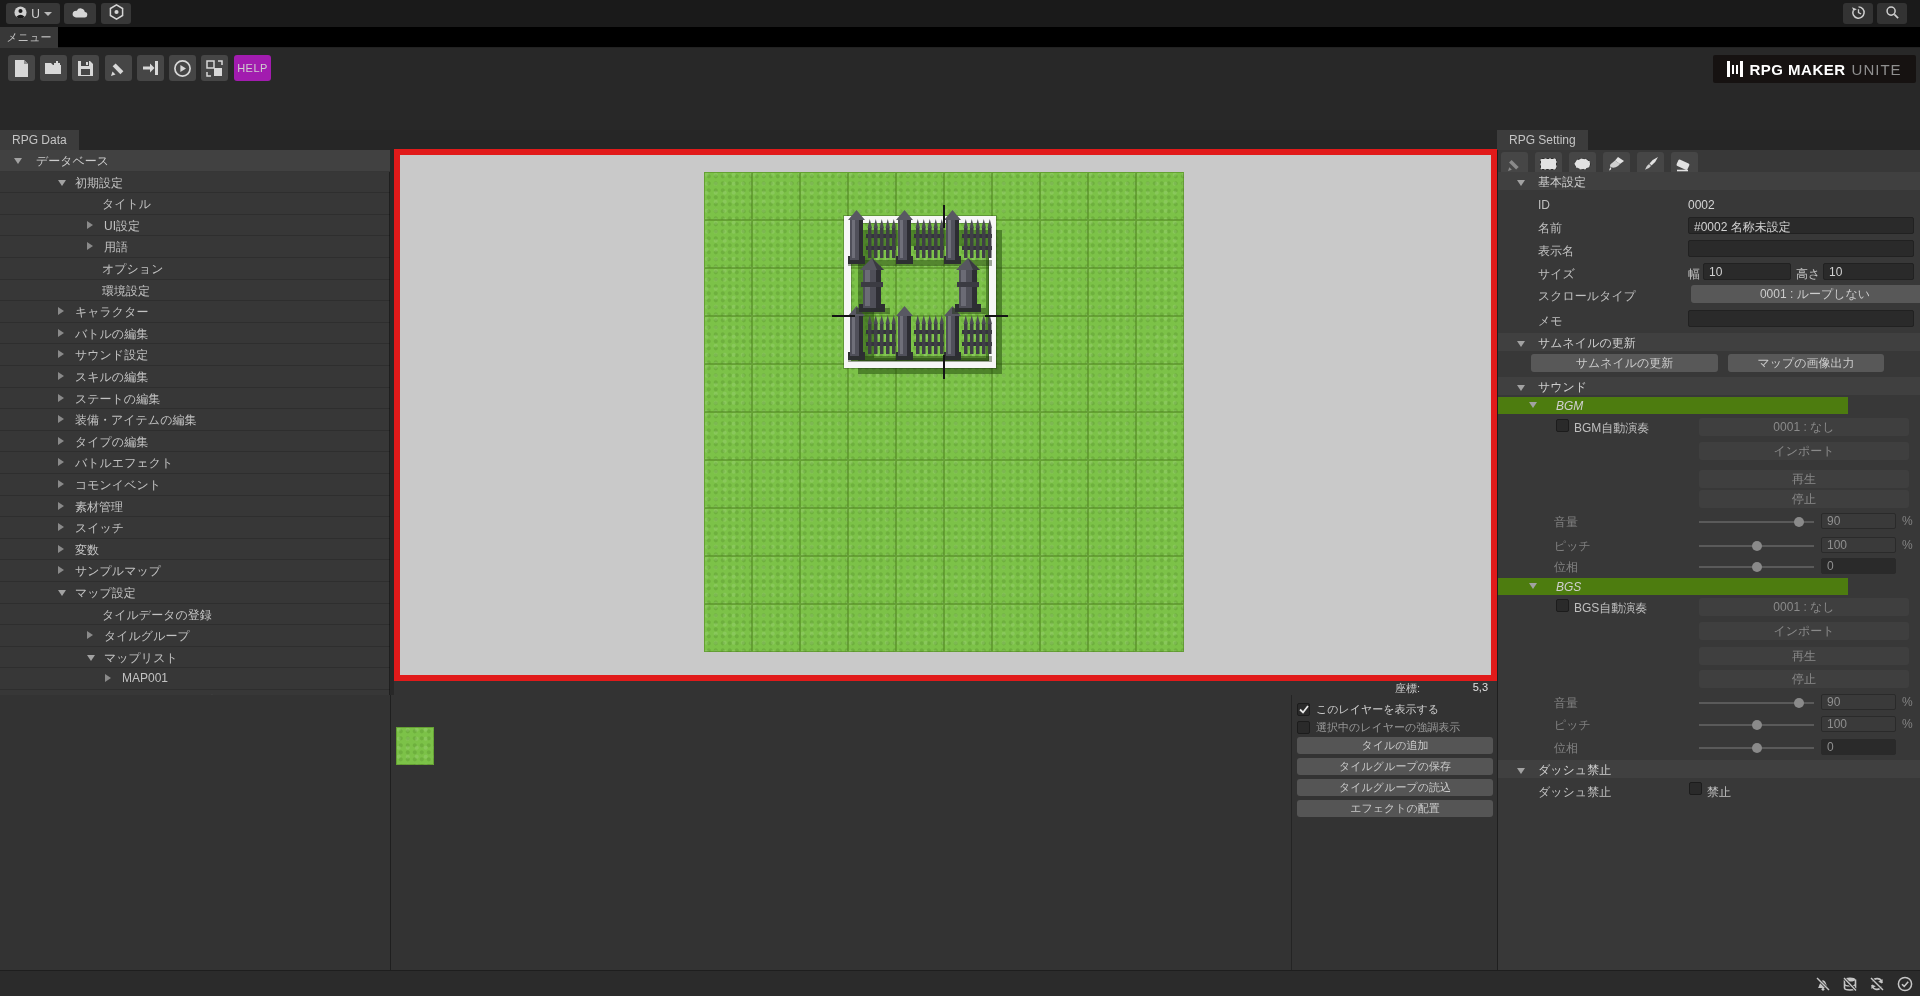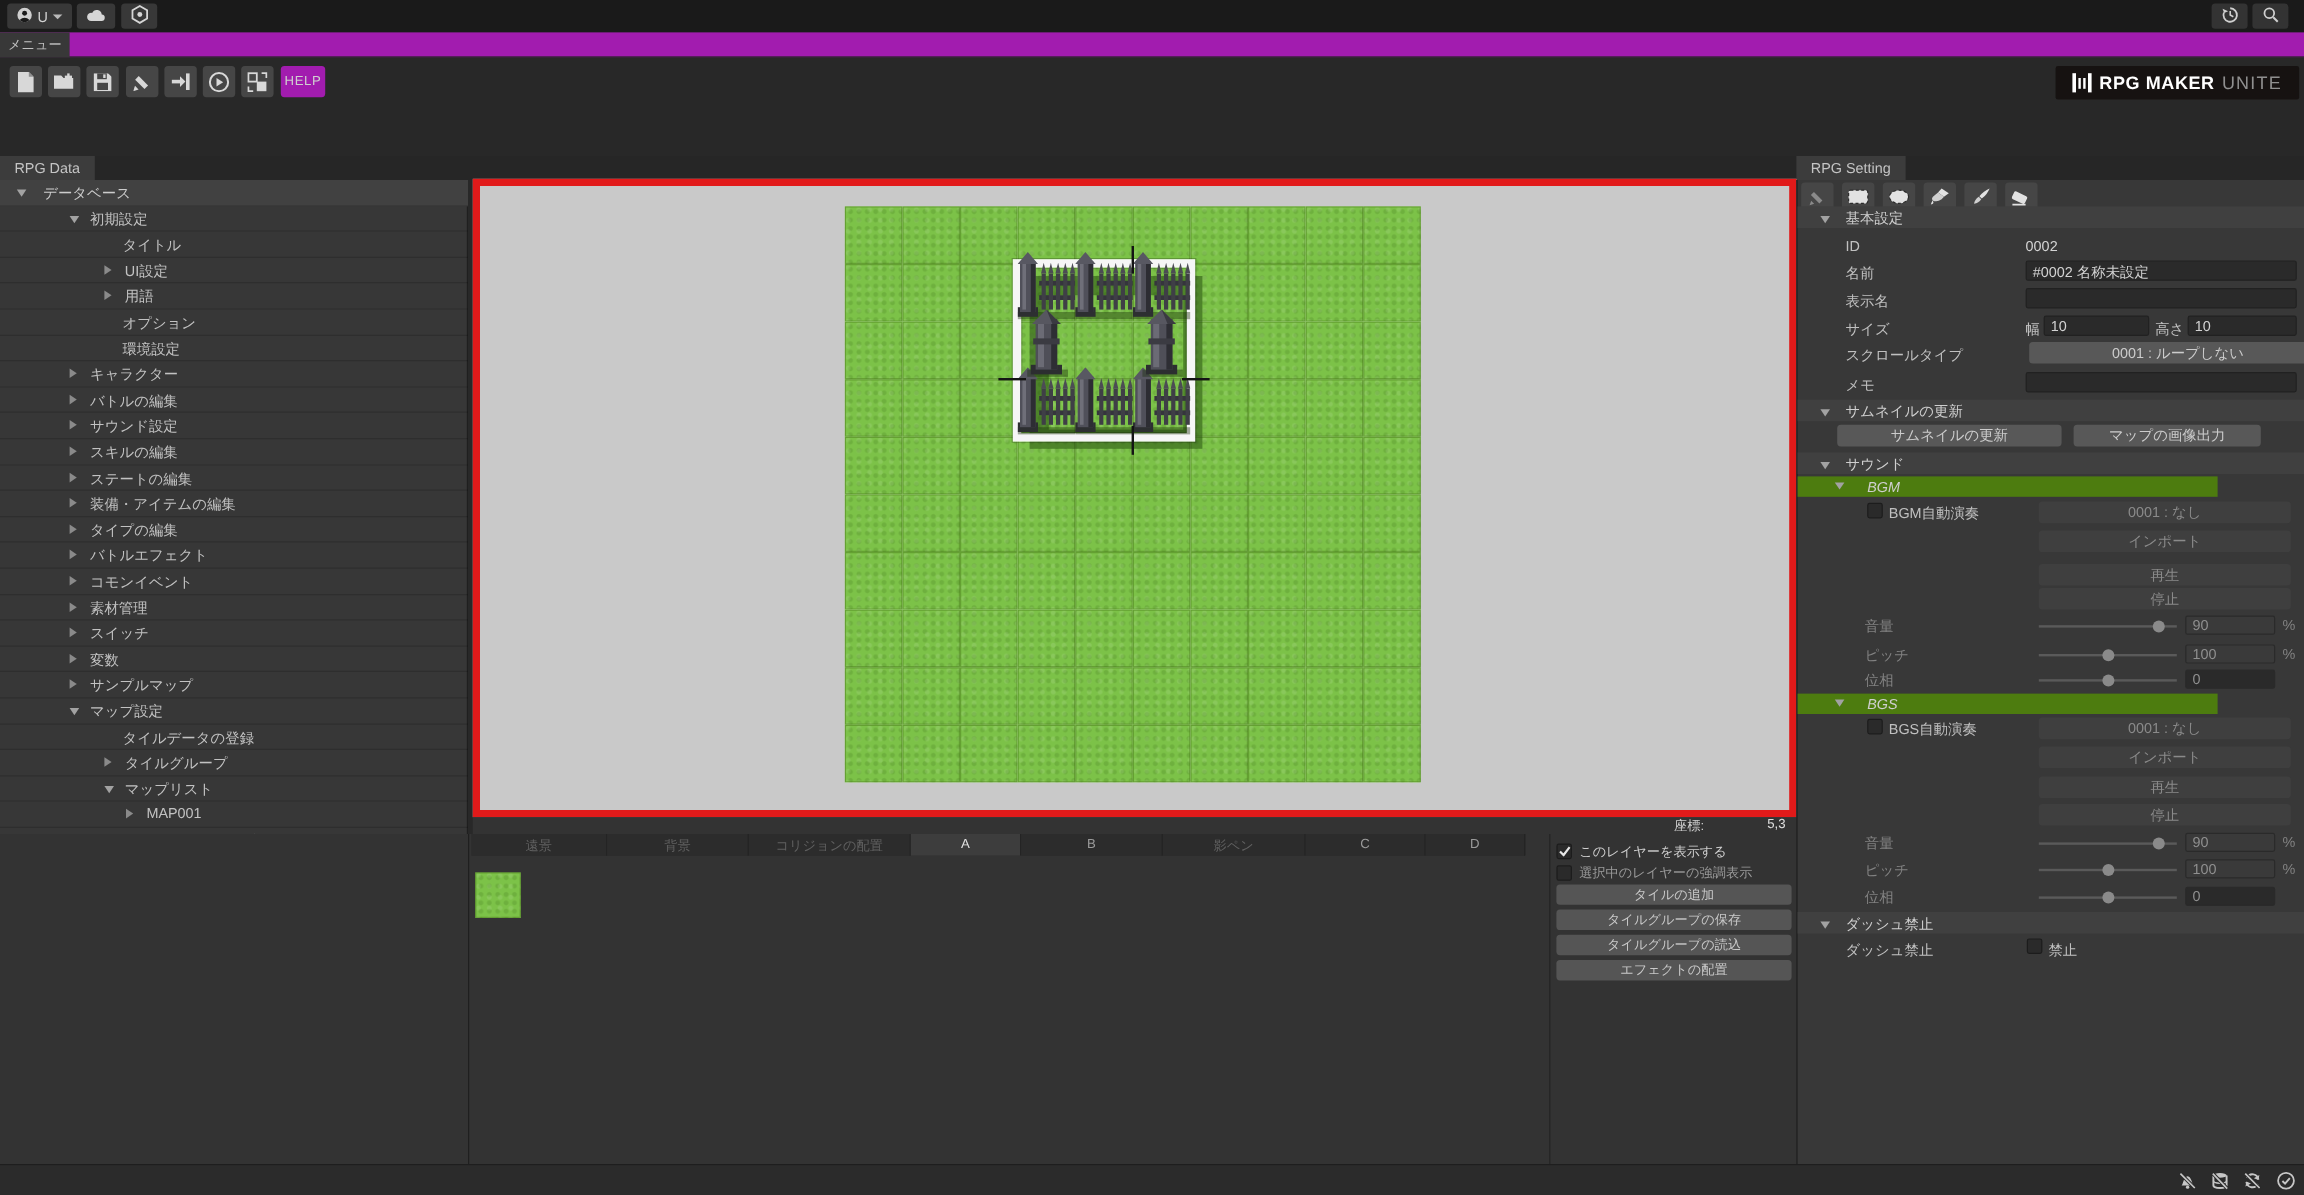--- a/index.html
+++ b/index.html
@@ -15,21 +15,21 @@
   #topbar1 { position:absolute; left:0; top:0; width:1920px; height:27px; background:#1a1a1a; }
   .tb1-btn { position:absolute; top:3px; height:21px; background:#383838; border-radius:3px;
              display:flex; align-items:center; justify-content:center; gap:4px; color:#d2d2d2; }
   #account-btn { left:6px; width:54px; }
   #cloud-btn { left:64px; width:32px; }
   #hub-btn { left:101px; width:30px; }
   #history-btn { left:1843px; width:30px; background:#333; }
   #search-btn { left:1877px; width:30px; background:#333; }
   .caret-down { width:0; height:0; border-left:4px solid transparent; border-right:4px solid transparent; border-top:4px solid #b9b9b9; }
 
-  #topbar2 { position:absolute; left:0; top:27px; width:1920px; height:21px; background:#a21caf; border-bottom:1px solid #222; }
+  #topbar2 { position:absolute; left:0; top:27px; width:1920px; height:21px; background:#000000; border-bottom:1px solid #222; }
   #menu-tab { position:absolute; left:0; top:0; width:58px; height:21px; background:#383838;
               display:flex; align-items:center; justify-content:center; color:#c2c2c2; font-size:11px; }
 
   #toolbar { position:absolute; left:0; top:48px; width:1920px; height:42px; background:#282828; }
   .tool-btn { position:absolute; top:7px; width:27px; height:26px; background:#464646; border-radius:3px;
               display:flex; align-items:center; justify-content:center; }
   .tool-btn svg { display:block; }
   #help-btn { position:absolute; left:234px; top:7px; width:37px; height:26px; background:#a21caf; border-radius:3px;
               display:flex; align-items:center; justify-content:center; color:#cfcfcf; font-size:11px; letter-spacing:.5px; }
   #logo-box { position:absolute; left:1713px; top:7px; width:203px; height:28px; background:#161211; border-radius:2px;
@@ -616,30 +616,20 @@
     </div>
 </div>
 
 <div id="coord-row">
   <span id="coord-label">座標:</span>
   <span id="coord-value">5,3</span>
 </div>
 
 <div id="palette">
   <div id="palette-inner">
-    <div id="palette-tabbar">
-        <div class="ptab disabled" style="width: 113px;">遠景</div>
-        <div class="ptab disabled" style="width: 118px;">背景</div>
-        <div class="ptab disabled" style="width: 135px;">コリジョンの配置</div>
-        <div class="ptab active" style="width: 92px;">A</div>
-        <div class="ptab " style="width: 118px;">B</div>
-        <div class="ptab disabled" style="width: 119px;">影ペン</div>
-        <div class="ptab " style="width: 100px;">C</div>
-        <div class="ptab " style="width: 83px;">D</div>
-      </div>
     <div id="tile-swatch" class="gtile"></div>
     <div id="palette-divider"></div>
 
     <div class="chk-row" style="top:6px">
       <span class="checkbox">
         <svg width="10" height="9" viewBox="0 0 10 9">
             <polyline points="1,4.5 4,7.5 9,1" fill="none" stroke="#e8e8e8" stroke-width="1.8"></polyline>
           </svg>
       </span>
       <span>このレイヤーを表示する</span>

